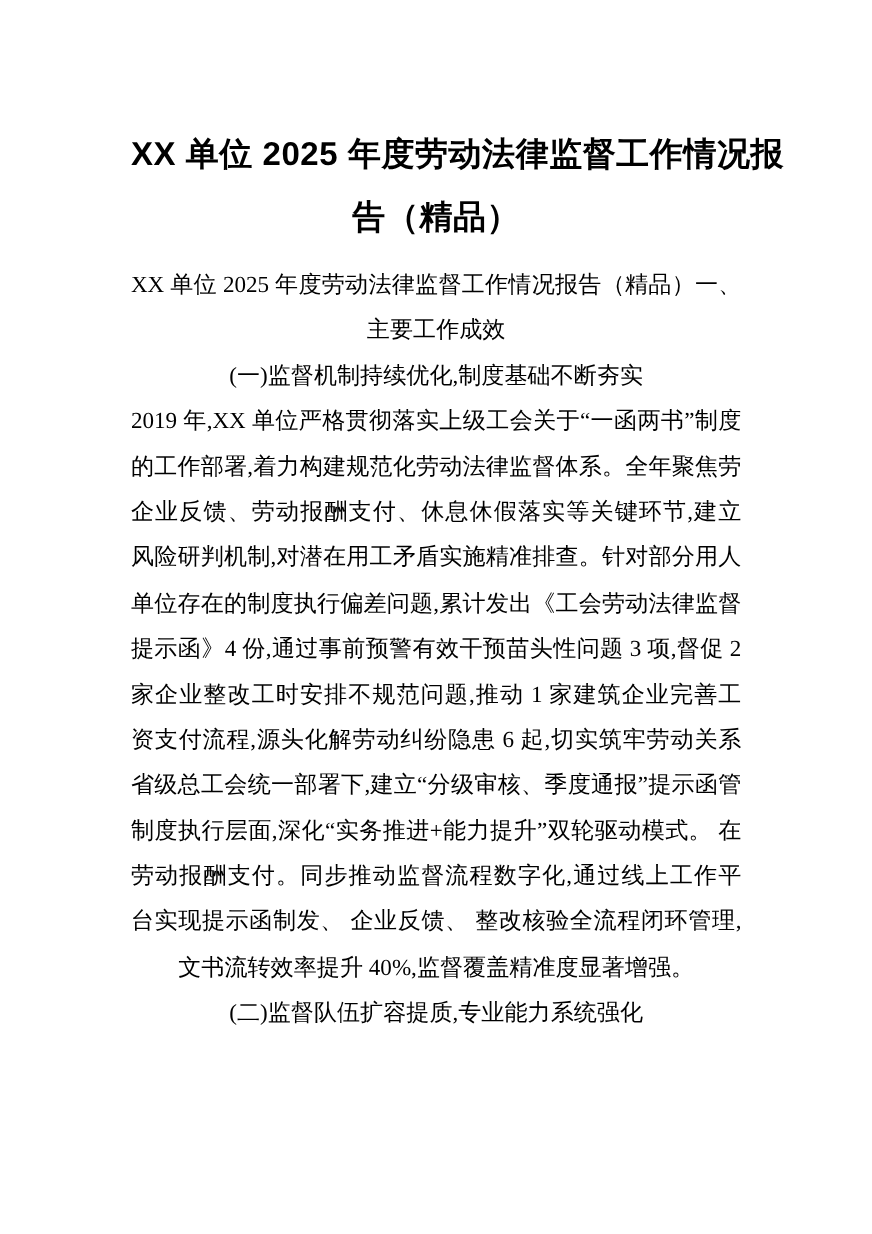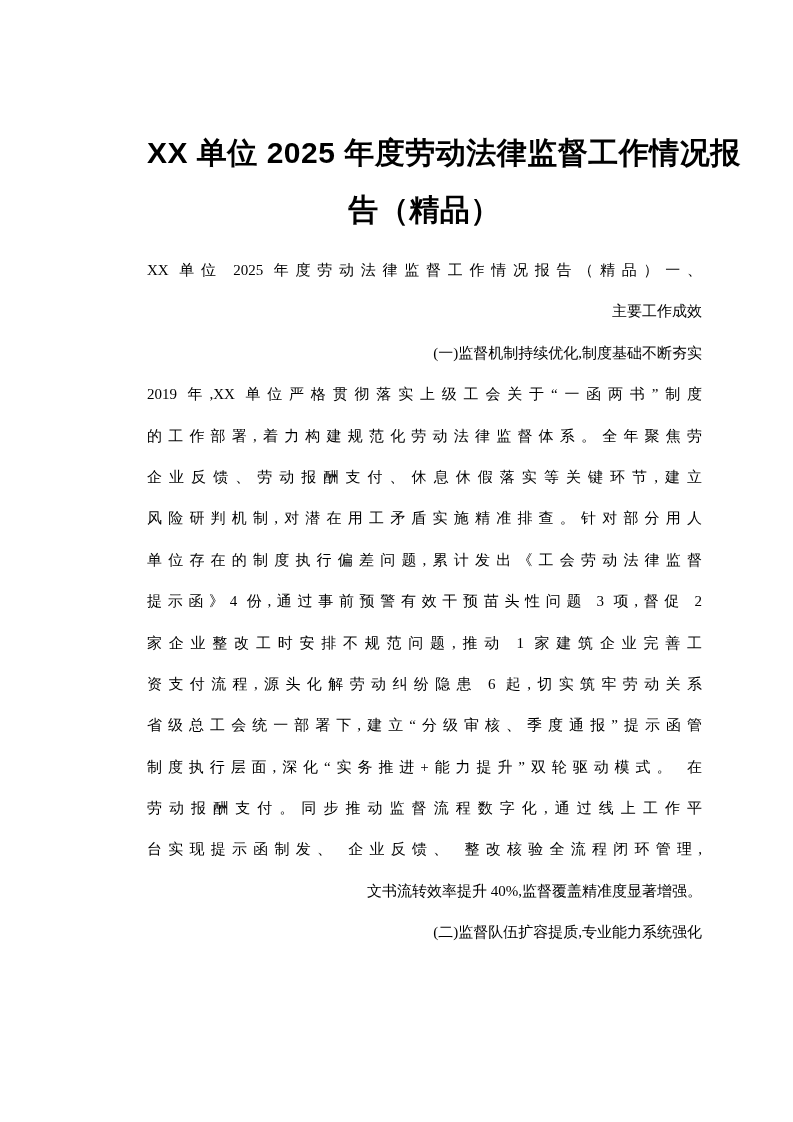--- a/index.html
+++ b/index.html
@@ -12,52 +12,51 @@
       width: 793px;
       height: 1122px;
       background: #ffffff;
       overflow: hidden;
       color: #000000;
       font-family: "Liberation Serif", serif;
     }
     .content {
       position: absolute;
       left: 119px;
-      top: 12px;
+      top: 0;
       width: 555px;
-      margin-left: 28px;
     }
     .doc-title {
       font-family: "Liberation Sans", sans-serif;
       font-weight: 700;
       font-size: 30px;
       line-height: 57px;
       text-align: center;
       margin-top: 112px;
       letter-spacing: 0.5px;
     }
     .title-line {
       height: 57px;
       white-space: nowrap;
       overflow: visible;
     }
     .doc-body {
       margin-top: 12px;
-      font-size: 15px;
+      font-size: 21px;
       line-height: 41.4px;
     }
     .para {
       margin: 0;
       padding: 0;
     }
     .line {
       height: 41.4px;
       white-space: nowrap;
       overflow: hidden;
-      text-align: right;
+      text-align: center;
     }
     .line.j {
       white-space: normal;
       text-align: justify;
       text-align-last: justify;
     }
   </style>
 </head>
 <body>
 

